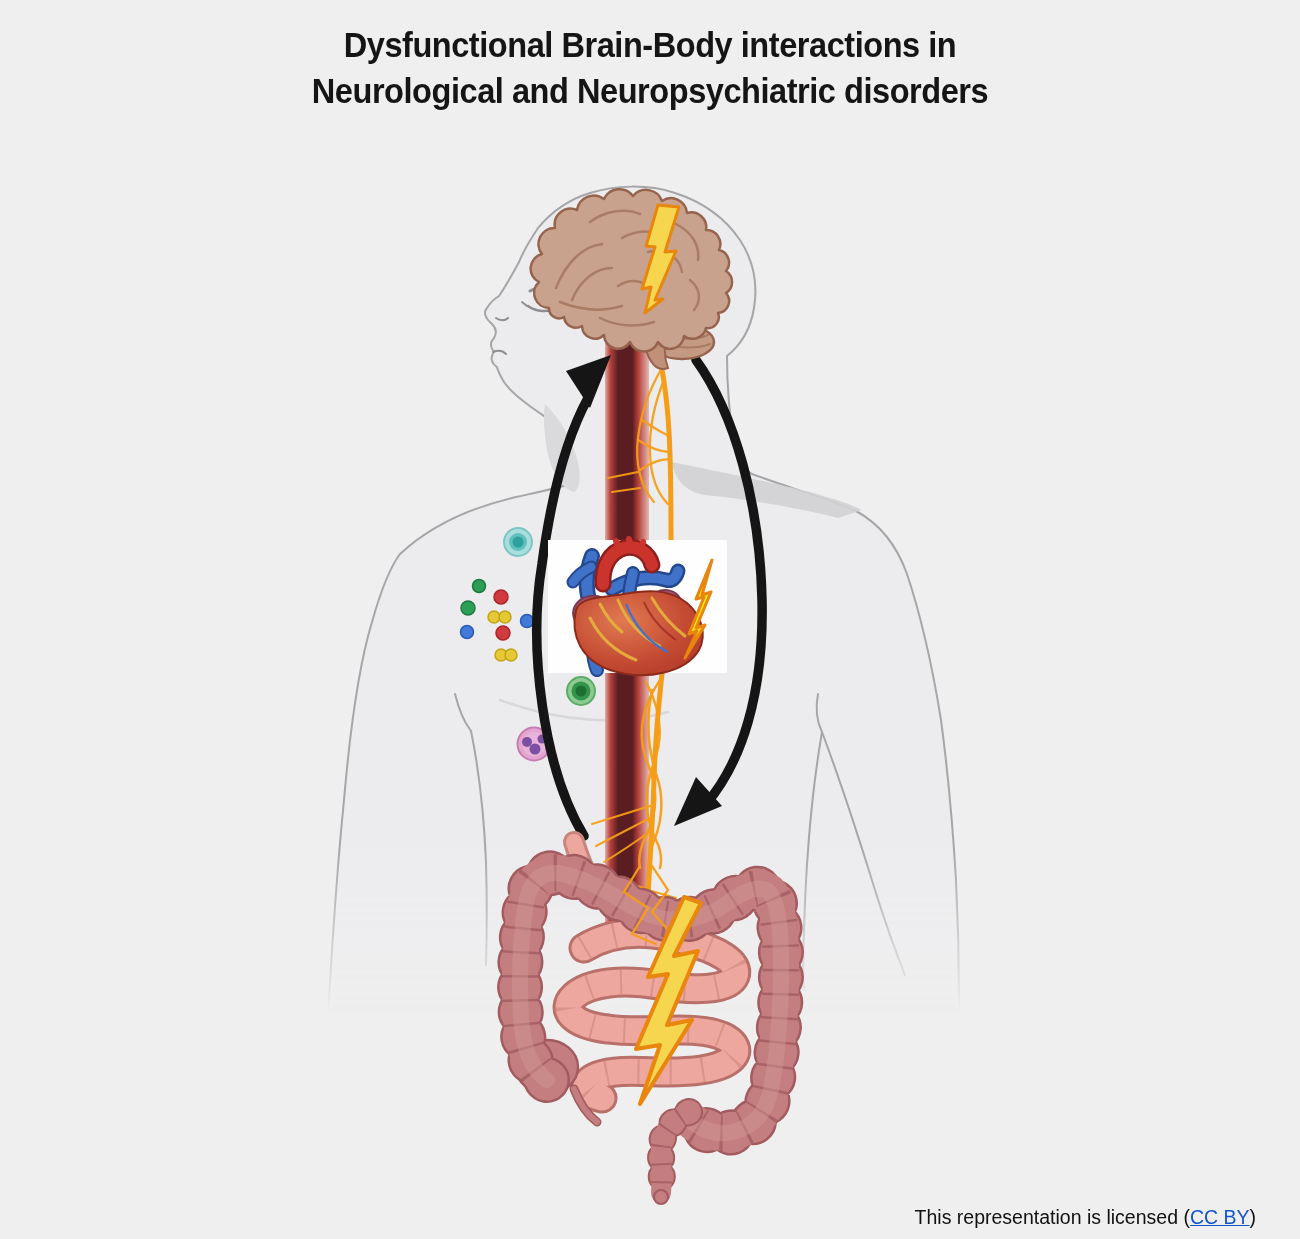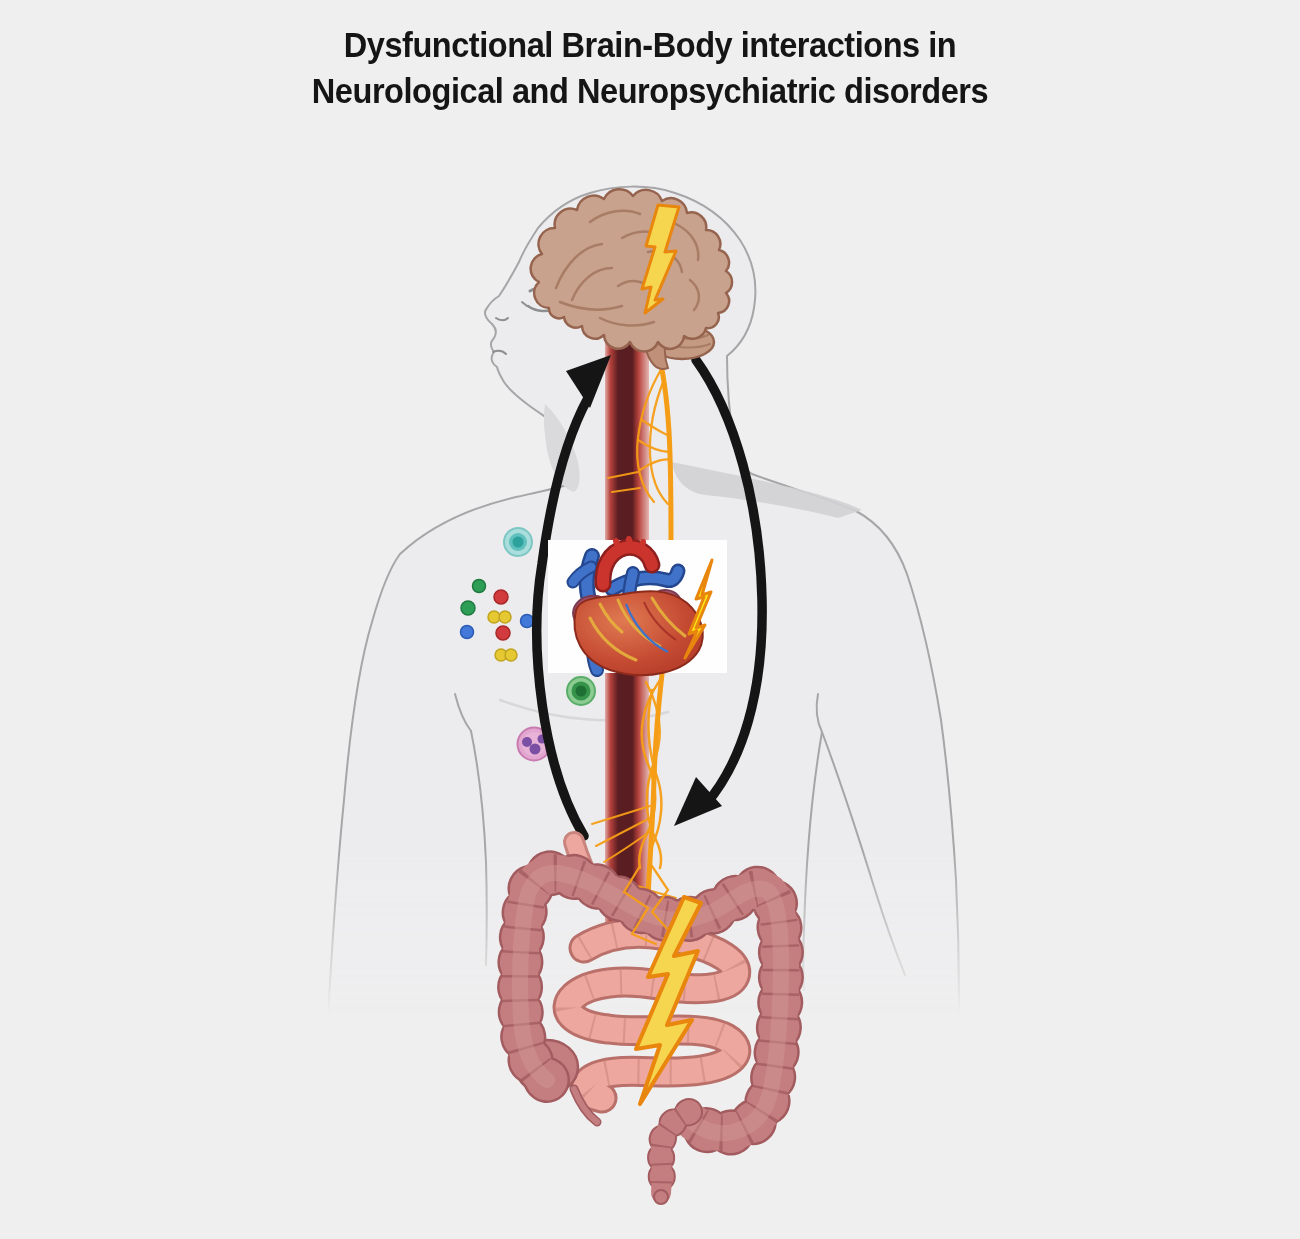--- a/index.html
+++ b/index.html
@@ -257,14 +257,17 @@
           <path class="rect-l3" d="M 689,1112 C 670,1121 659,1136 661,1156 C 662,1172 662,1182 661,1193"></path>
           <path class="rect-l4" d="M 689,1112 C 670,1121 659,1136 661,1156 C 662,1172 662,1182 661,1193"></path>
           <circle cx="661" cy="1197" r="7" fill="#c47e80" stroke="#a25b5e" stroke-width="2"></circle>
         </g>
       </g>
       <path class="nerve-thin" d="M 640,866 L 624,892 L 648,908 L 632,934 L 656,944 M 652,866 L 668,890 L 652,912 L 670,932"></path>
       <polygon class="bolt" points="684,897 648,977 668,974 636,1049 660,1045 640,1104 692,1020 667,1025 698,951 674,956 701,903" stroke-width="4" fill="#f7d64f" stroke="#e8860d"></polygon>
     </g>
   </svg>
 
+  <div class="footer">
+    <span>This representation is licensed (</span><a>CC BY</a><span>)</span>
+  </div>
 
 </div>
 
 </body></html>

